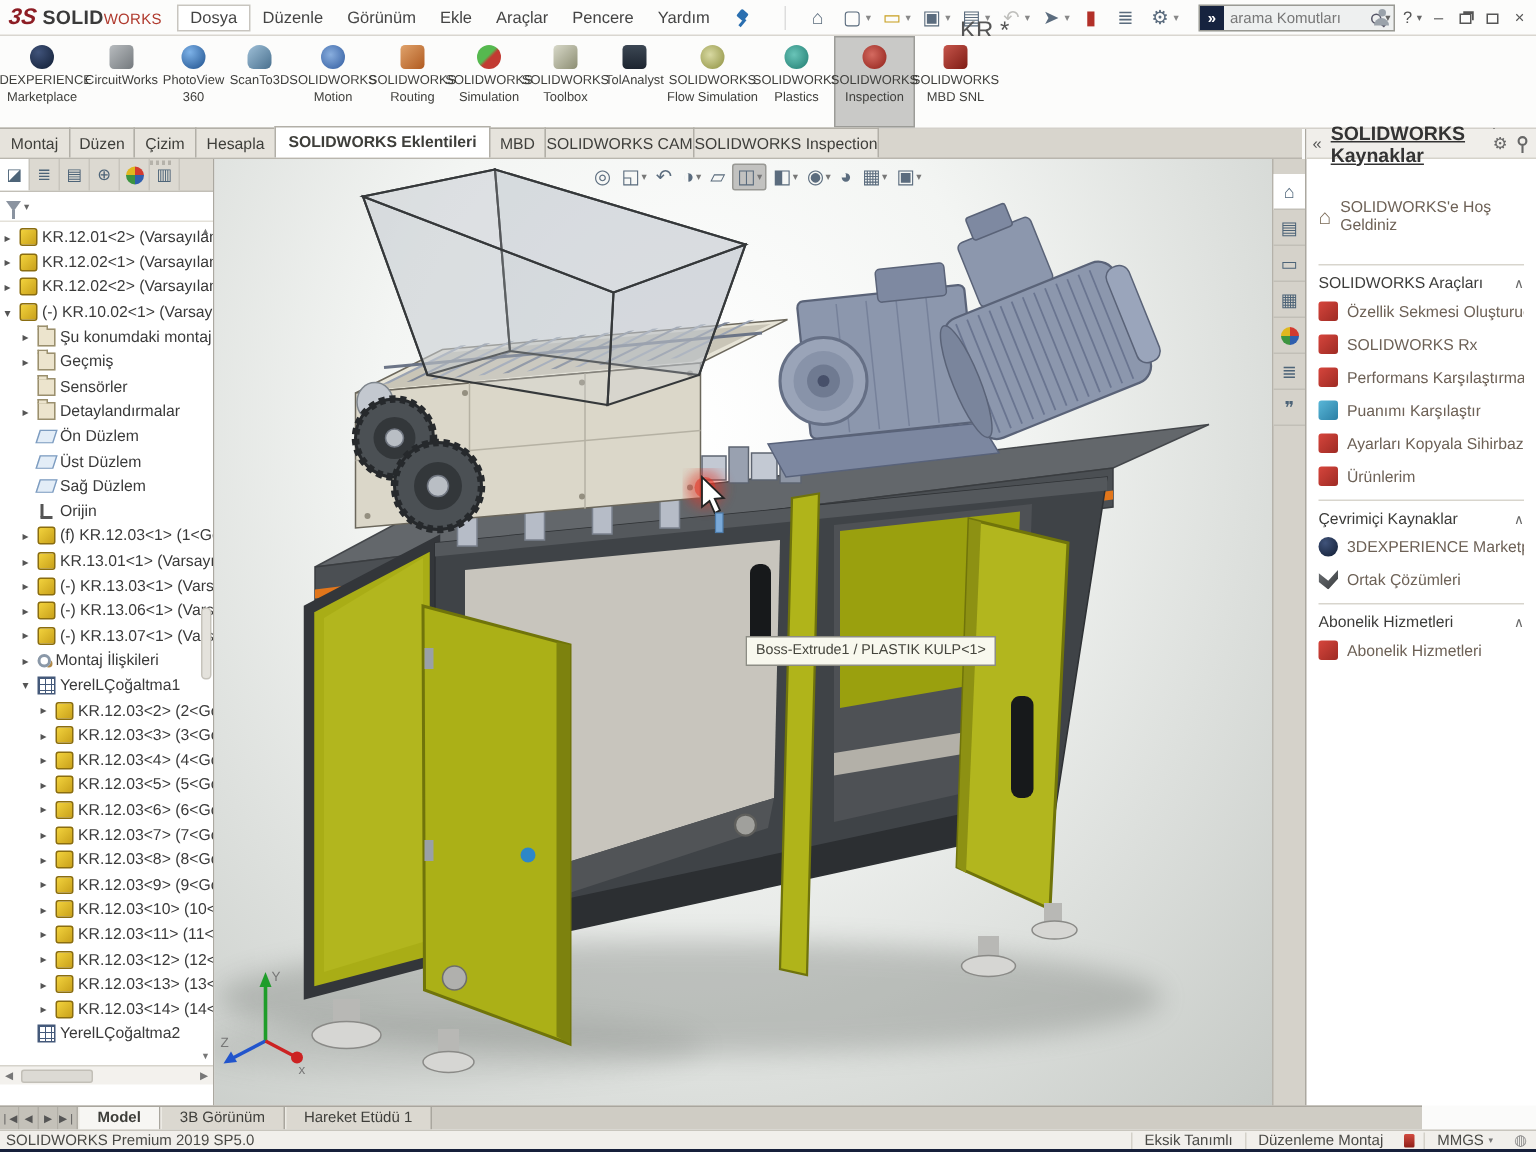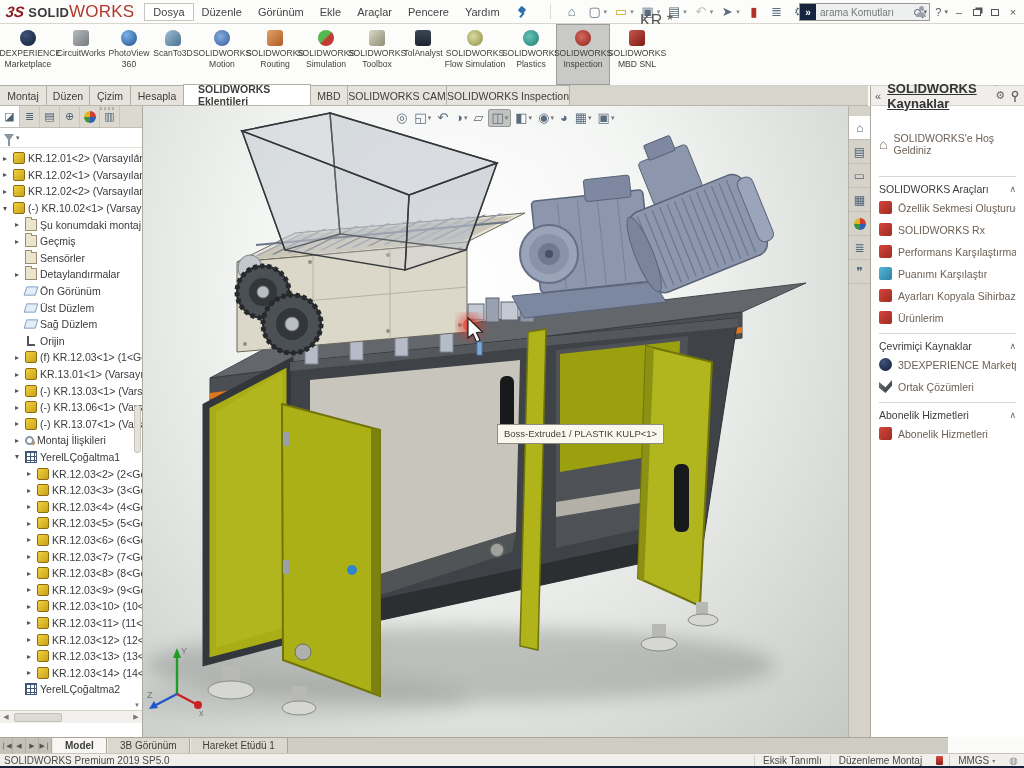--- a/index.html
+++ b/index.html
@@ -7,21 +7,21 @@
     font-family:"Liberation Sans","DejaVu Sans",sans-serif; }
   #app { position:relative; width:1024px; height:768px; background:#fbfbfa; }
 
   
   .titlebar { position:absolute; left:0; top:0; width:1024px; height:24px;
     background:#fcfcfb; border-bottom:1px solid #d9d6d0; display:flex; align-items:center; }
   .logo { display:flex; align-items:baseline; padding:0 10px 0 6px; }
   .logo-mark { color:#8d1d24; font-weight:bold; font-style:italic; font-size:15px;
     transform:skewX(-8deg); margin-right:4px; }
   .logo-solid { color:#3a3a3a; font-weight:bold; font-size:13px; letter-spacing:.2px; }
-  .logo-works { color:#b03a2e; font-size:17px; letter-spacing:.2px; }
+  .logo-works { color:#b03a2e; font-size:10px; letter-spacing:.2px; }
   .menus { display:flex; align-items:center; }
   .menu-item { font-size:11px; color:#444; padding:2px 8px; cursor:default; }
   .menu-item.boxed { border:1px solid #c8c5bf; background:#fff; }
   .pin-icon { width:12px; height:12px; position:relative; margin:0 8px; }
   .pin-icon::before { content:""; position:absolute; left:3px; top:1px; width:6px; height:6px;
     background:#2a6fb0; border-radius:1px; transform:rotate(40deg); }
   .pin-icon::after { content:""; position:absolute; left:5px; top:6px; width:1.5px; height:6px;
     background:#2a6fb0; transform:rotate(40deg); }
   .qbar { display:flex; align-items:center; margin-left:14px; border-left:1px solid #ddd; padding-left:10px; }
   .qi { display:flex; align-items:center; margin:0 3px; font-size:13px; color:#5b6c7e; }
@@ -376,21 +376,21 @@
   <div class="tabrow">
 
       <div class="ctab" style="width: 48px;">Montaj</div>
 
       <div class="ctab" style="width: 44px;">Düzen</div>
 
       <div class="ctab" style="width: 42px;">Çizim</div>
 
       <div class="ctab" style="width: 54px;">Hesapla</div>
 
-      <div class="ctab active" style="width: 128px; padding-left: 14px;">SOLIDWORKS Eklentileri</div>
+      <div class="ctab active" style="width: 144px;">SOLIDWORKS Eklentileri</div>
 
       <div class="ctab" style="width: 38px;">MBD</div>
 
       <div class="ctab" style="width: 100px;">SOLIDWORKS CAM</div>
 
       <div class="ctab" style="width: 124px;">SOLIDWORKS Inspection</div>
     </div>
   <div class="docctrls" style="top:88px;">
     <span class="dc">▫</span>
     <span class="dc">▫</span>
@@ -483,21 +483,21 @@
 
         <div class="trow lvl1">
           <span class="texp">▸</span>
           <span class="tic folder"></span>
           <span class="tlb">Detaylandırmalar</span>
         </div>
 
         <div class="trow lvl1">
           <span class="texp"></span>
           <span class="tic plane"></span>
-          <span class="tlb">Ön Görünüm</span>
+          <span class="tlb">Ön Düzlem</span>
         </div>
 
         <div class="trow lvl1">
           <span class="texp"></span>
           <span class="tic plane"></span>
           <span class="tlb">Üst Düzlem</span>
         </div>
 
         <div class="trow lvl1">
           <span class="texp"></span>

